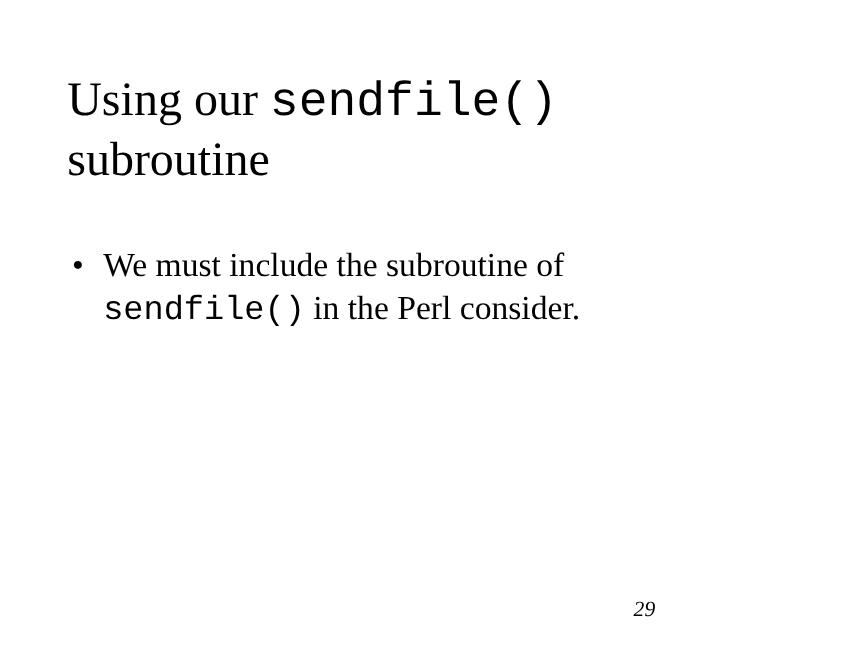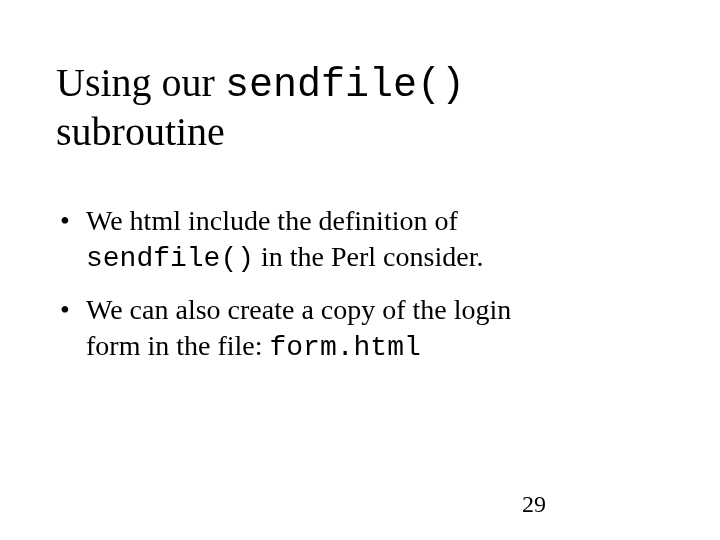--- a/index.html
+++ b/index.html
@@ -43,37 +43,35 @@
     content: "•";
     position: absolute;
     left: 4px;
     top: 0;
     font-size: 28px;
   }
   .page-number {
     position: absolute;
     right: 26px;
     bottom: 22px;
-    font-size: 24px;
+    font-size: 18px;
     font-family: "Times New Roman", Times, serif;
+    font-style: italic;
   }
 </style>
 </head>
 <body>
 
 <div class="slide">
 
   <h1 class="title">
     <span>Using our </span><span class="mono">sendfile()</span><span> subroutine</span>
   </h1>
 
   <ul class="bullets">
     <li>
-      <span>We html include the definition of </span><span class="mono">sendfile()</span><span> in the Perl consider.</span>
-    </li>
-    <li>
-      <span>We can also create a copy of the login form in the file: </span><span class="mono">form.html</span><span></span>
+      <span>We must include the subroutine of </span><span class="mono">sendfile()</span><span> in the Perl consider.</span>
     </li>
   </ul>
 
   <div class="page-number">29</div>
 
 </div>
 
 </body></html>

